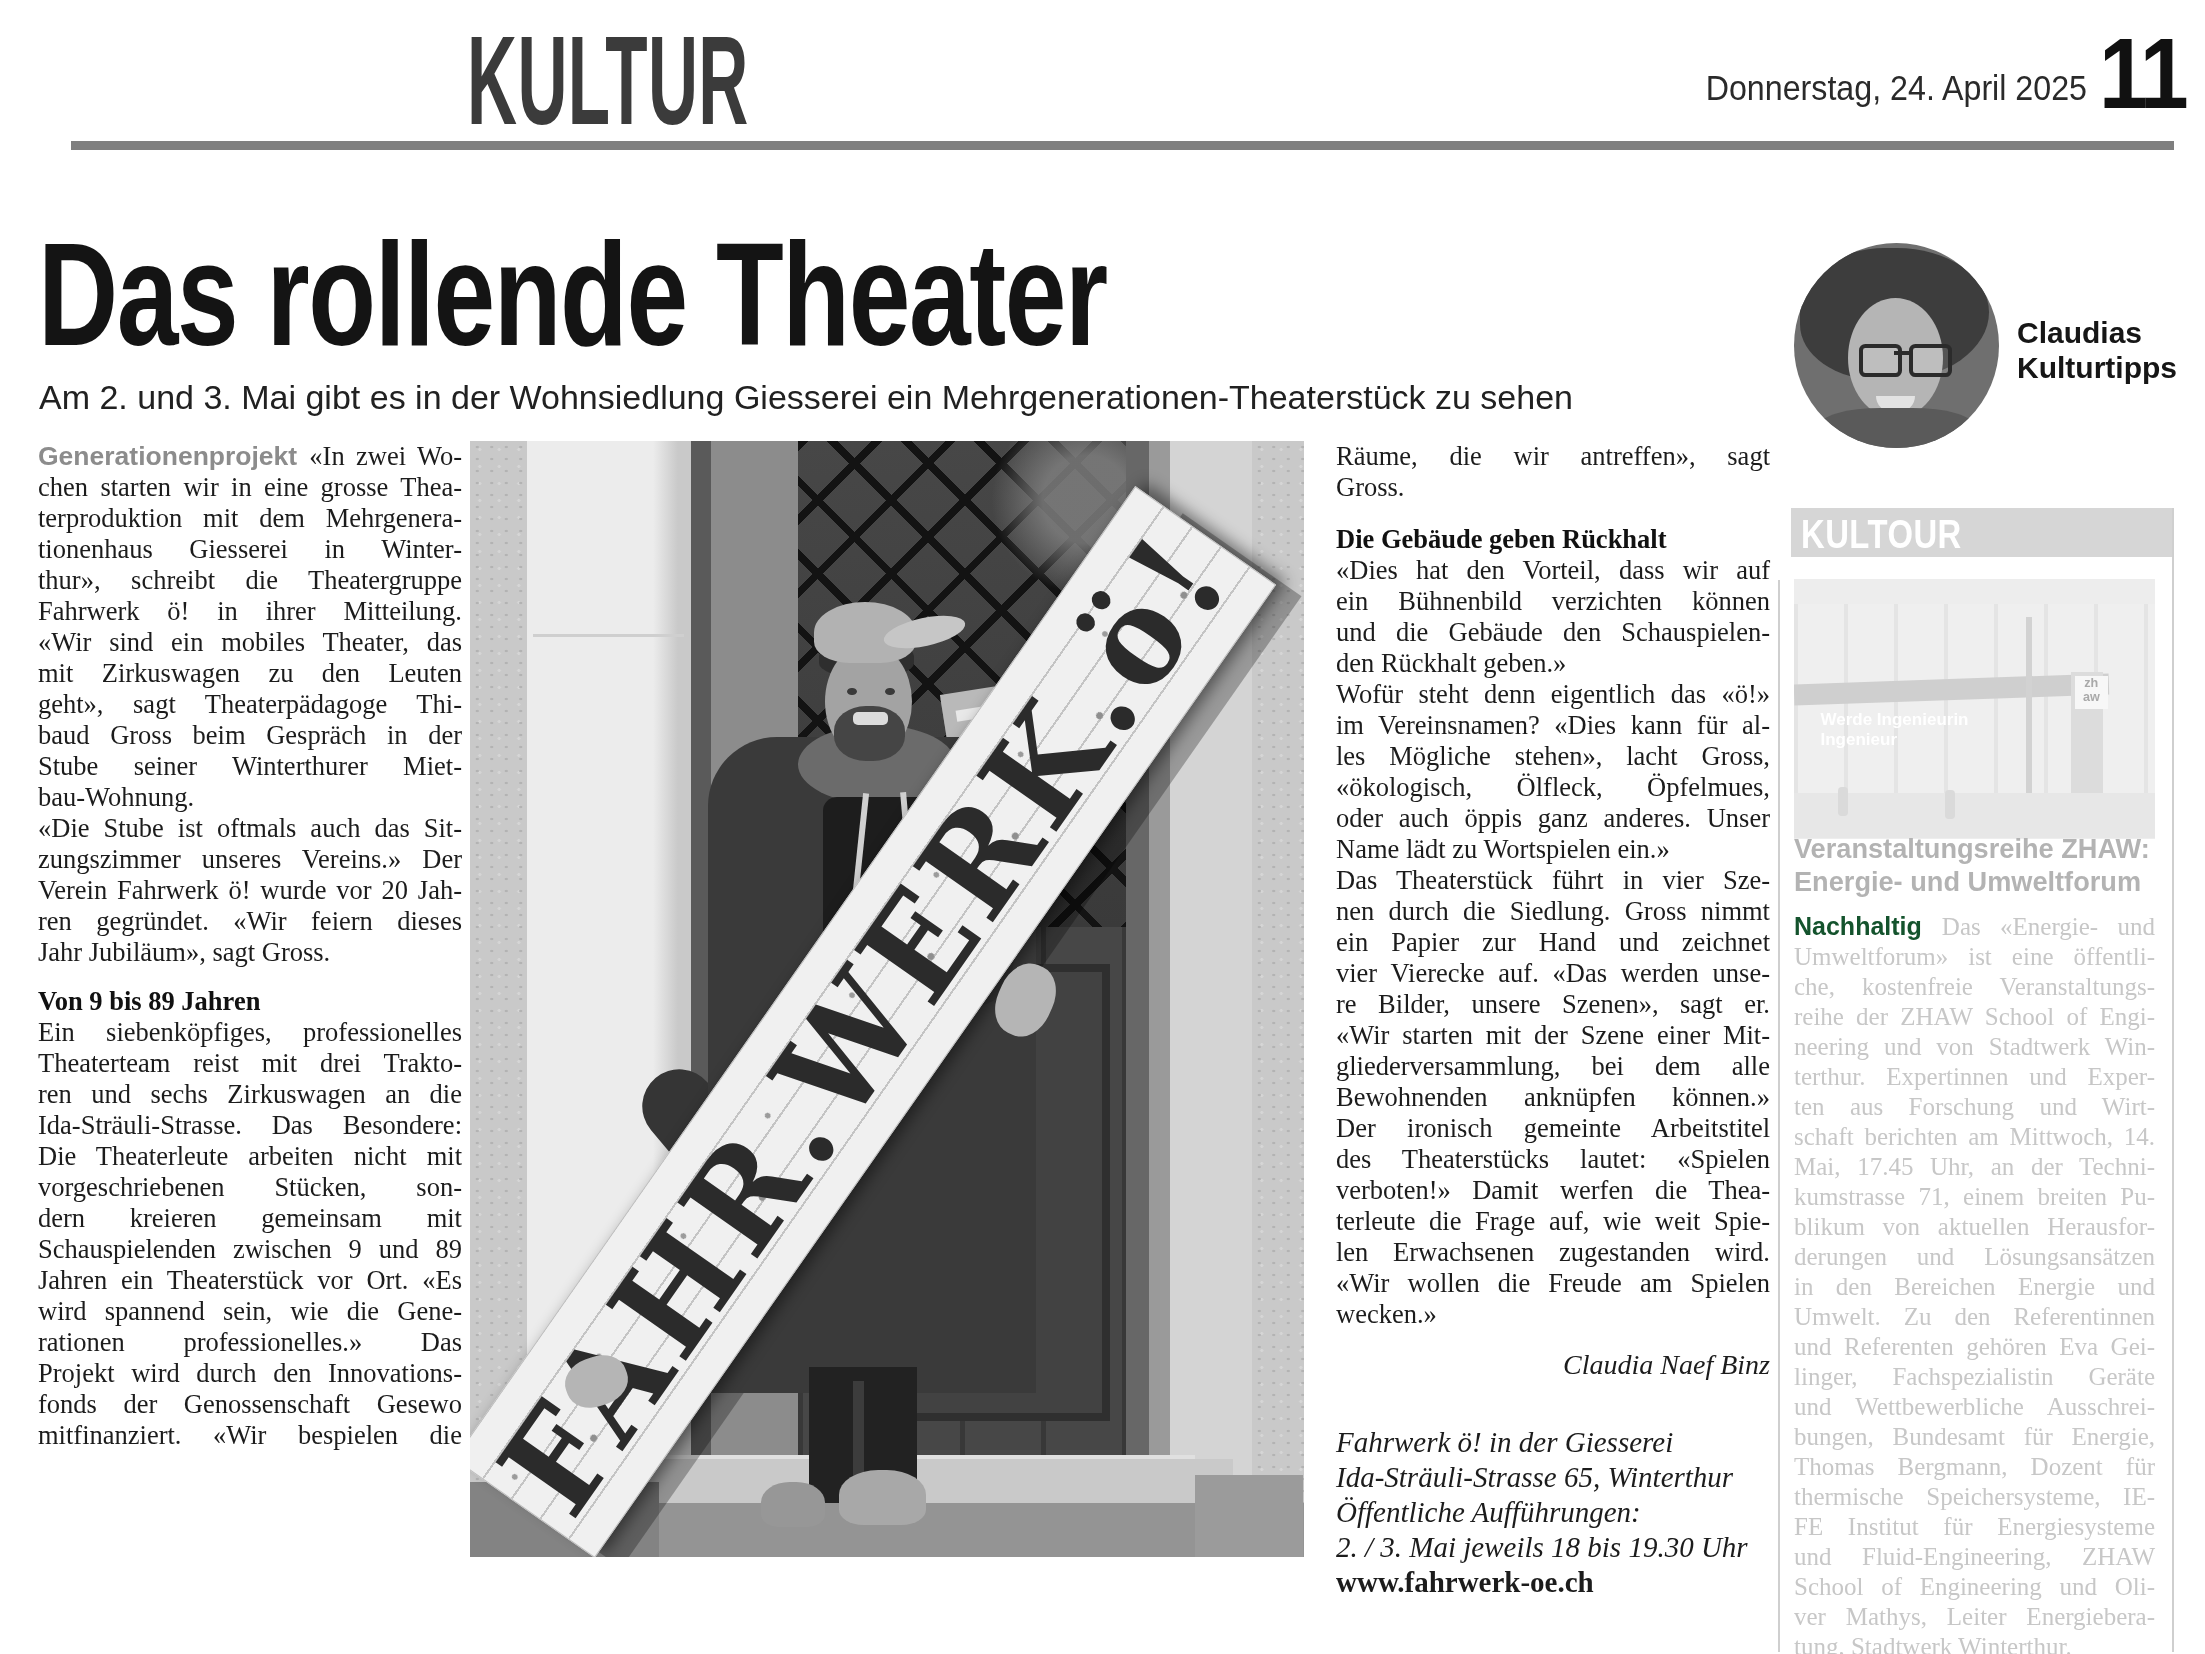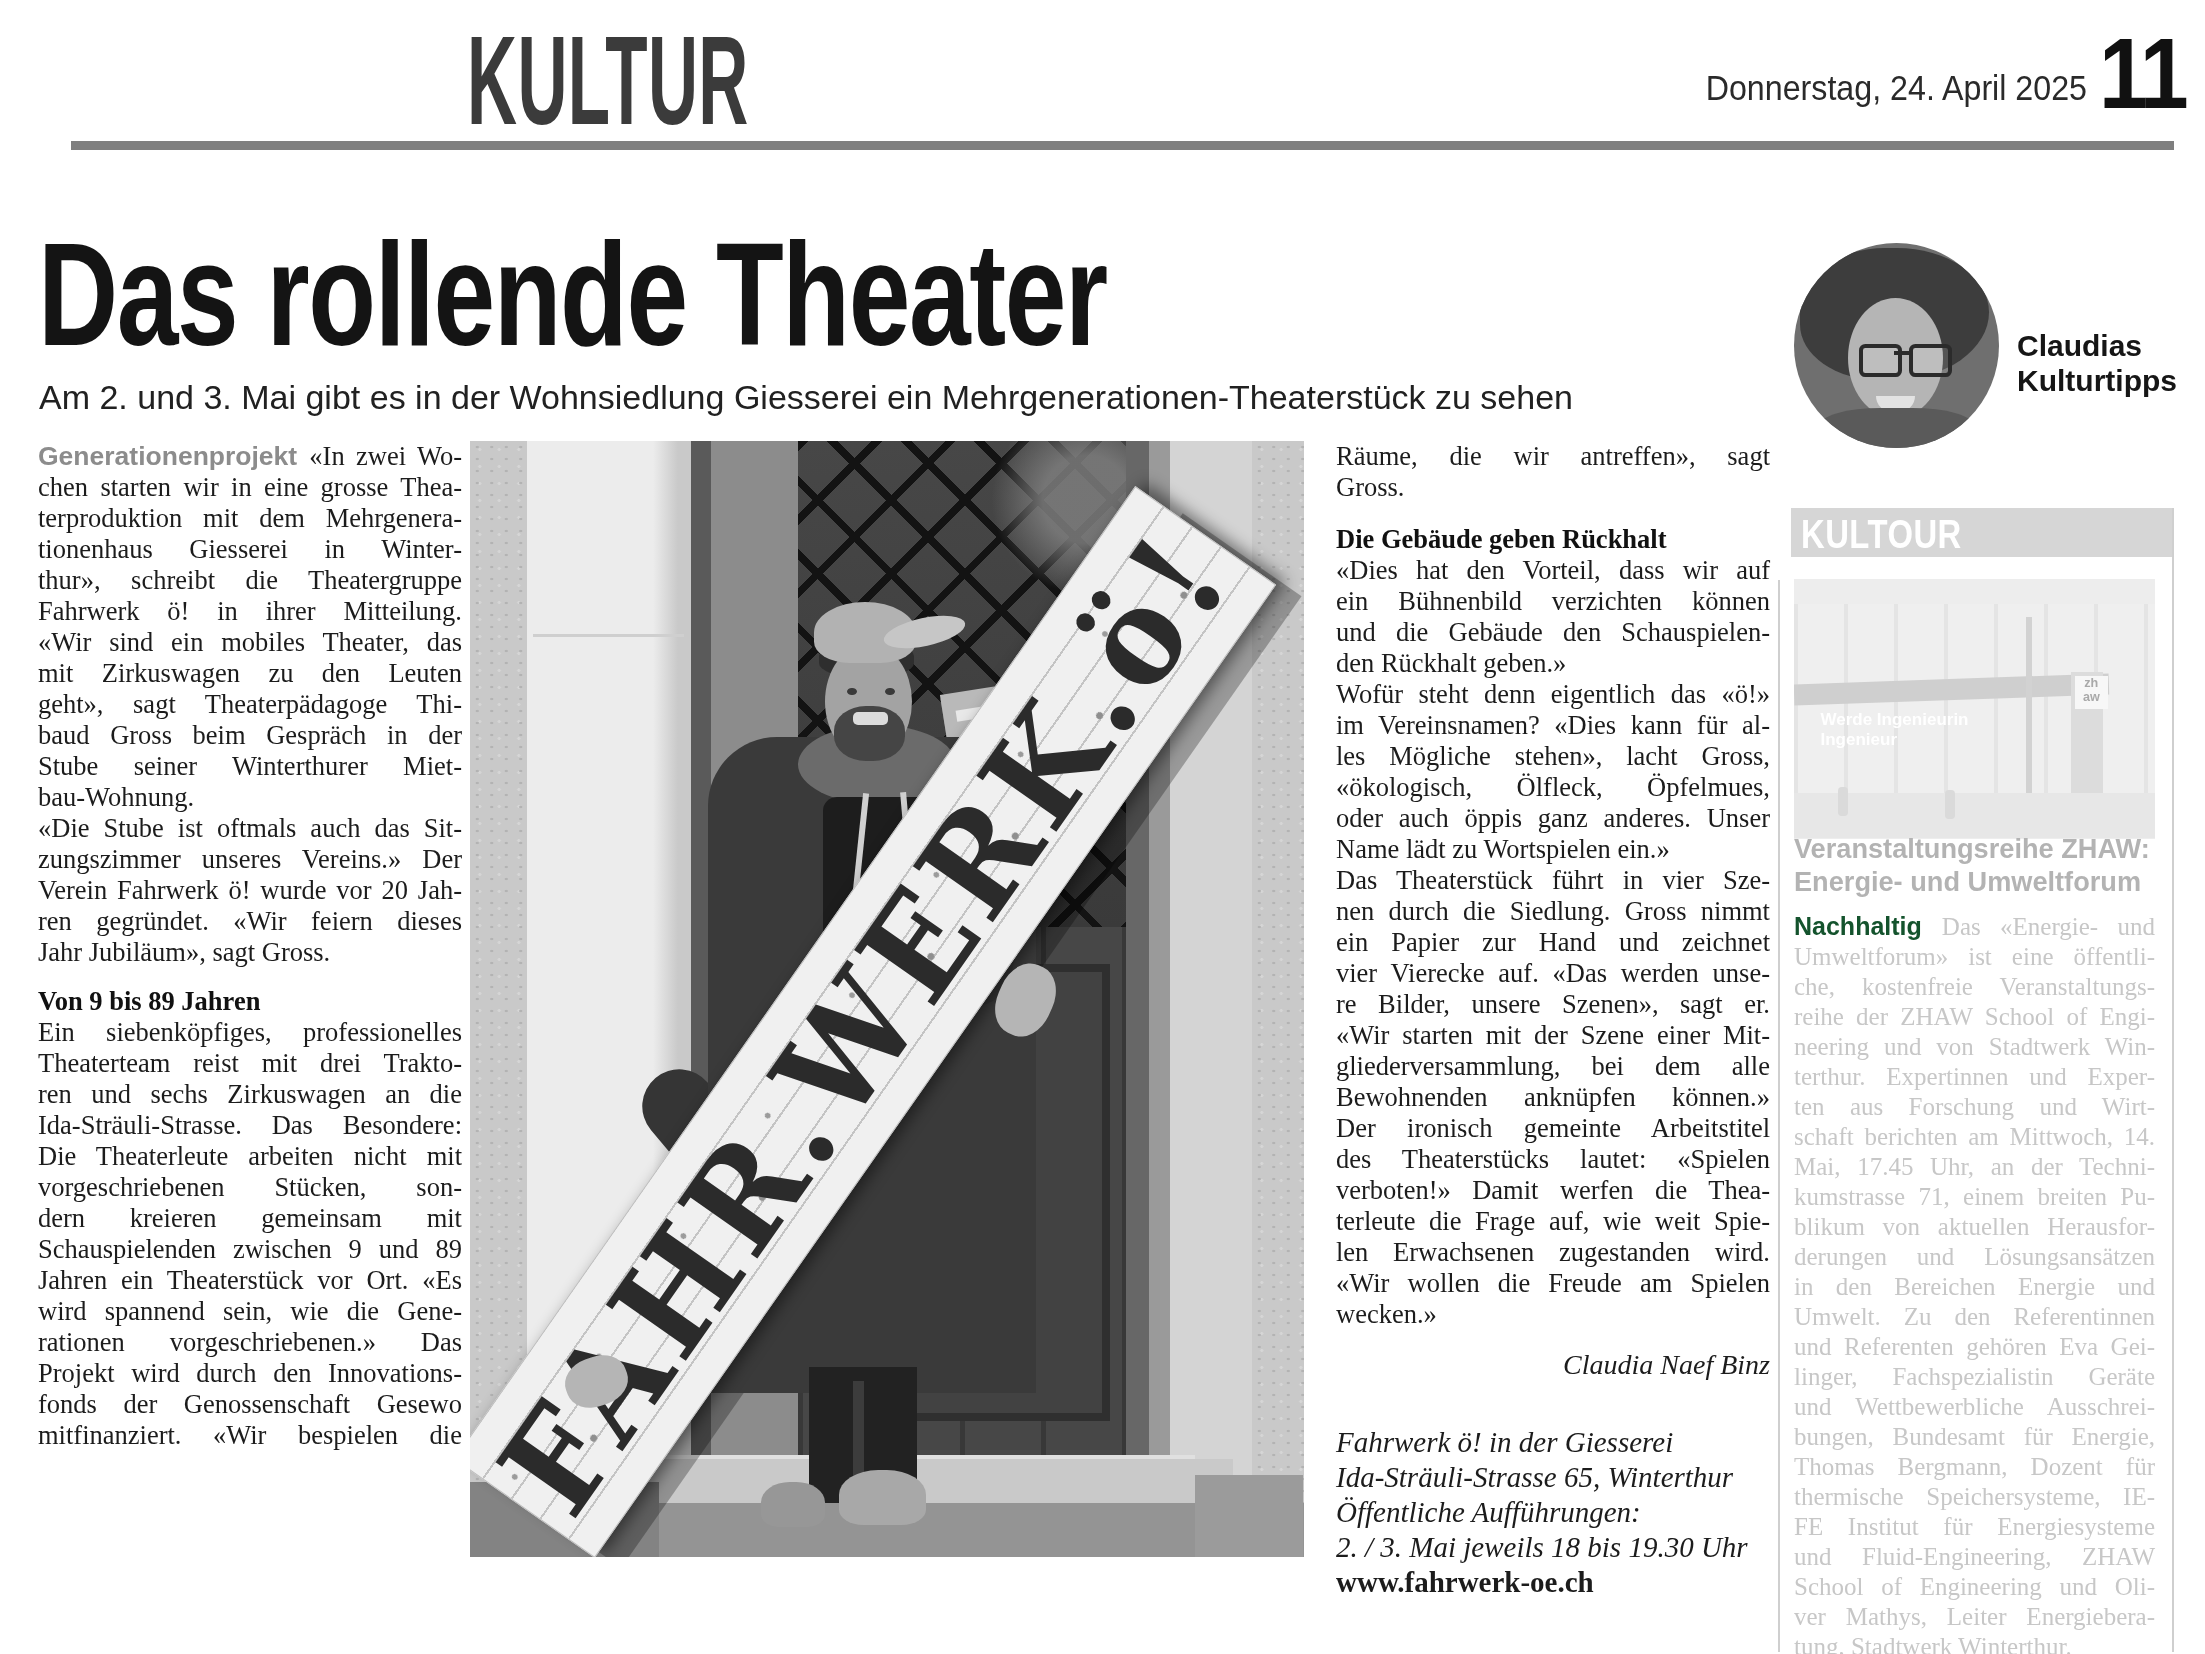--- a/index.html
+++ b/index.html
@@ -124,21 +124,21 @@
   #portrait{left:1794px;top:243px;width:205px;height:205px;border-radius:50%;background:#6f6f6f;overflow:hidden;}
   #p-hair{position:absolute;left:6.3px;top:5px;width:189px;height:132px;background:#3d3d3d;
       border-radius:48% 52% 55% 45%;}
   #p-face{position:absolute;left:54px;top:55px;width:95px;height:120px;background:#b5b5b5;border-radius:50%;}
   .p-glass{position:absolute;width:35px;height:25px;border:4.4px solid #2b2b2b;border-radius:6.3px;background:rgba(255,255,255,.12);}
   #p-gl{left:65px;top:101px;} #p-gr{left:115px;top:101px;}
   #p-bridge{position:absolute;left:100px;top:108px;width:17.7px;height:4.4px;background:#2b2b2b;}
   #p-smile{position:absolute;left:82px;top:153px;width:39px;height:16.4px;background:#e3e3e3;border-radius:0 0 19px 19px;}
   #p-shirt{position:absolute;left:25px;top:165px;width:155px;height:44px;background:#5a5a5a;border-radius:40% 40% 0 0;}
   #kt-title{left:2017px;top:315px;font-family:"Liberation Sans",sans-serif;font-weight:bold;
-      font-size:30px;line-height:35px;color:#161616;margin-top:13px;}
+      font-size:30px;line-height:35px;color:#161616;}
 
   
   #kultour-band{left:1791px;top:508px;width:382px;height:49px;background:#d6d6d6;}
   #kultour-text{position:absolute;left:10px;top:3.8px;font-family:"Liberation Sans",sans-serif;font-weight:800;
       font-size:40px;color:#ffffff;transform:scaleX(.82);transform-origin:left top;letter-spacing:0.6px;}
   #zphoto{left:1794px;top:579px;width:361px;height:260px;background:#ededed;overflow:hidden;}
   .zfaint{position:absolute;}
   #z-glass{left:0;top:25px;width:361px;height:189px;
       background:repeating-linear-gradient(to right,#e4e4e4 0 3.8px,#efefef 3.8px 50px);}
   #z-canopy{left:0;top:100px;width:315px;height:21.4px;background:#cfcfcf;transform:rotate(-2deg);}
@@ -202,21 +202,21 @@
         <div class="ln">Ein siebenköpfiges, professionelles</div>
         <div class="ln">Theaterteam reist mit drei Trakto-</div>
         <div class="ln">ren und sechs Zirkuswagen an die</div>
         <div class="ln">Ida-Sträuli-Strasse. Das Besondere:</div>
         <div class="ln">Die Theaterleute arbeiten nicht mit</div>
         <div class="ln">vorgeschriebenen Stücken, son-</div>
         <div class="ln">dern kreieren gemeinsam mit</div>
         <div class="ln">Schauspielenden zwischen 9 und 89</div>
         <div class="ln">Jahren ein Theaterstück vor Ort. «Es</div>
         <div class="ln">wird spannend sein, wie die Gene-</div>
-        <div class="ln">rationen vorgeschriebenen.» Das</div>
+        <div class="ln">rationen professionelles.» Das</div>
         <div class="ln">Projekt wird durch den Innovations-</div>
         <div class="ln">fonds der Genossenschaft Gesewo</div>
         <div class="ln">mitfinanziert. «Wir bespielen die</div>
       </div>
   </div>
 
   <div class="abs" id="photo">
     <div class="abs wall-speckle" id="wall-left"></div>
     <div class="abs" id="pilaster"></div>
     <div class="abs" id="pilaster-seam"></div>

